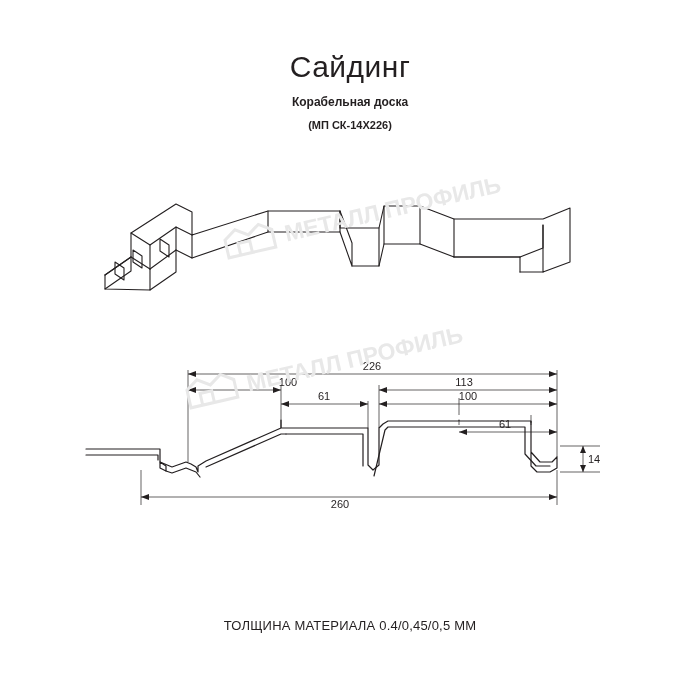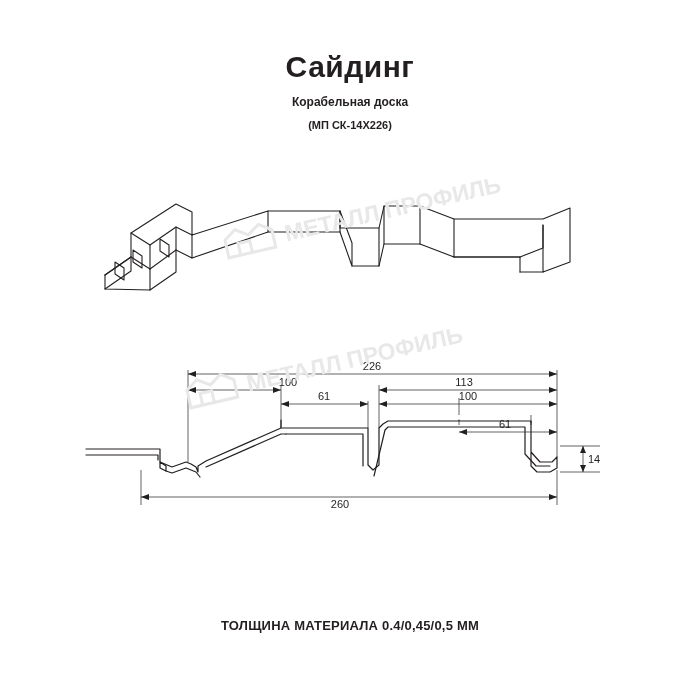--- a/index.html
+++ b/index.html
@@ -23,21 +23,21 @@
   
   .header {
     position: absolute;
     top: 50px;
     left: 0;
     width: 700px;
     text-align: center;
   }
   .title {
     font-size: 30px;
-    font-weight: bold;
+    font-weight: normal;
     letter-spacing: 0.5px;
     line-height: 34px;
   }
   .subtitle {
     font-size: 12px;
     font-weight: bold;
     margin-top: 10px;
     line-height: 16px;
   }
   .code {
@@ -48,21 +48,21 @@
   }
 
   
   .footer {
     position: absolute;
     top: 618px;
     left: 0;
     width: 700px;
     text-align: center;
     font-size: 13px;
-    font-weight: bold;
+    font-weight: normal;
     letter-spacing: 0.2px;
   }
 
   
   .drawing {
     position: absolute;
     left: 0;
     top: 0;
     width: 700px;
     height: 700px;

